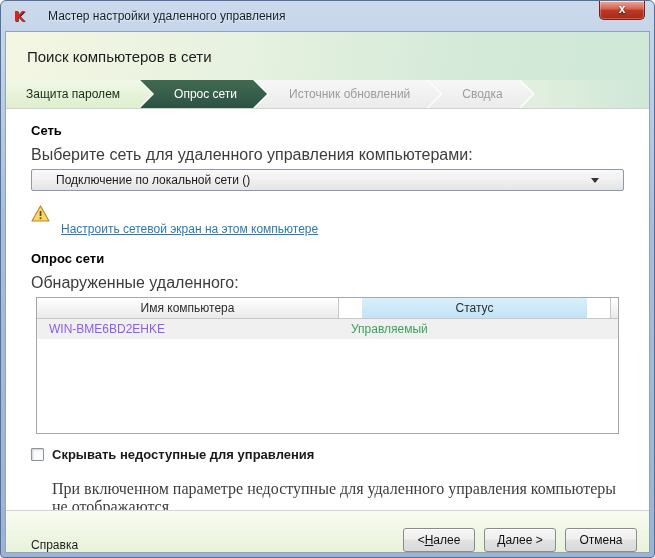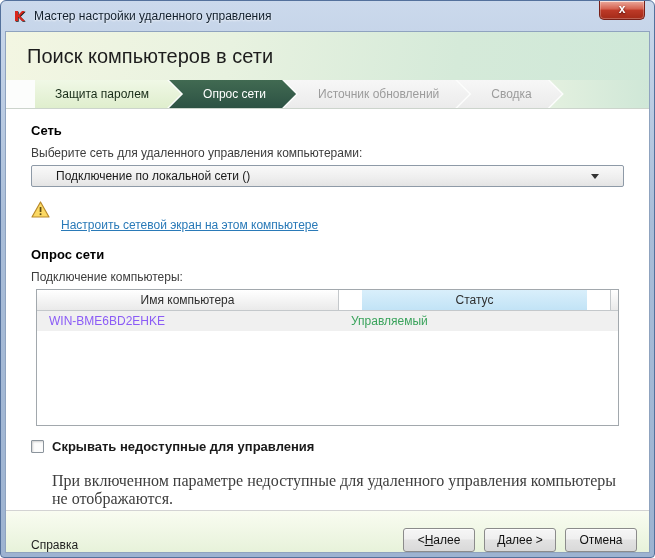--- a/index.html
+++ b/index.html
@@ -5,66 +5,66 @@
   * { margin:0; padding:0; box-sizing:border-box; }
   html,body { width:655px; height:558px; font-family:"Liberation Sans", sans-serif; }
 
   .window {
     position:relative; width:655px; height:558px;
     background:linear-gradient(#cbd9ec, #a9bdd8 40%, #9db3d1);
     border:1px solid #54719c; border-radius:6px 6px 4px 4px;
     overflow:hidden;
   }
   .titlebar {
-    height:30px; display:flex; align-items:center; padding:0 10px; gap:7px;
+    height:30px; display:flex; align-items:center; padding:0 10px; gap:21px;
   }
   .title { font-size:12px; color:#101e2c; text-shadow:0 1px 2px rgba(255,255,255,.8); }
   .app-icon { width:16px; height:16px; flex:0 0 16px; }
   .close-btn {
     position:absolute; top:0; right:9px; width:46px; height:19px;
     background:linear-gradient(#ecab9d, #d4604e 45%, #bd3a28 50%, #a32a18);
     border:1px solid #772018; border-top:none; border-radius:0 0 5px 5px;
     box-shadow:inset 0 1px 0 rgba(255,255,255,.55), inset 0 0 0 1px rgba(255,255,255,.25);
     color:#fff; font-size:12px; font-weight:bold; text-align:center; line-height:17px;
     text-shadow:0 1px 2px rgba(60,0,0,.8); cursor:pointer;
   }
   .panel {
     position:absolute; left:4px; right:4px; top:30px; bottom:4px;
     background:#fff; border:1px solid #8fa3bf;
     display:flex; flex-direction:column; overflow:hidden;
   }
 
   .header {
     height:48px; flex:0 0 48px; display:flex; align-items:center; padding:0 21px;
     background:linear-gradient(100deg, #f3f6e2 0%, #e8f2e0 35%, #d5ead9 70%, #cfe8d8 100%);
-    font-size:20px; color:#1d1d1d;
+    font-size:15px; color:#1d1d1d;
   }
 
   .tabbar {
     height:29px; flex:0 0 29px; display:flex; background:#fcfdfc;
     border-bottom:1px solid #ccd4cc;
   }
   .tab {
     display:flex; align-items:center; font-size:12px; white-space:nowrap;
     cursor:pointer;
   }
   .tab-first { padding:0 32px 0 20px;
     clip-path:polygon(0 0, calc(100% - 14px) 0, 100% 50%, calc(100% - 14px) 100%, 0 100%); }
   .tab-notched { margin-left:-12px; padding:0 30px 0 34px;
     clip-path:polygon(0 0, calc(100% - 14px) 0, 100% 50%, calc(100% - 14px) 100%, 0 100%, 14px 50%); }
-  .tab-done   { background:linear-gradient(#f0f8e6, #dfeecd); color:#172b17;margin-left:29px; }
+  .tab-done   { background:linear-gradient(#f0f8e6, #dfeecd); color:#172b17; }
   .tab-active { background:linear-gradient(#416a52, var(--tab_active_green, #2d5244)); color:#fff; }
   .tab-idle   { background:linear-gradient(#f7f7f7, #ebebeb); color:#9c9c9c; }
   .tab-filler { flex:1; margin-left:-12px;
     background:linear-gradient(to right, #e3f0df, #cfe7d7);
     clip-path:polygon(0 0, 100% 0, 100% 100%, 0 100%, 14px 50%); }
 
   .body { flex:1; padding:0 25px; overflow:hidden; }
   .section-title { font-size:13px; font-weight:bold; color:#000; margin-top:14px; }
-  .field-label { font-size:12px; color:#3d3d3d; margin-top:8px; }
+  .field-label { font-size:16px; color:#3d3d3d; margin-top:8px; }
 
   .combo {
     margin-top:5px; height:22px; display:flex; align-items:center;
     border:1px solid #8e9aa7; border-radius:2px; padding:0 24px;
     background:linear-gradient(#f9f9f9, #eee 60%, #e4e4e4);
     font-size:12px; color:#1a1a1a; cursor:pointer;
   }
   .combo-value { flex:1; }
   .combo-arrow { width:0; height:0; border-left:4px solid transparent;
     border-right:4px solid transparent; border-top:5px solid #333; }
@@ -163,21 +163,21 @@
           <rect x="8.7" y="6" width="1.7" height="5" fill="#5d4a12"></rect>
           <rect x="8.7" y="12.3" width="1.7" height="1.8" fill="#5d4a12"></rect>
         </svg>
         <div class="warn-body">
           <br>
           <span class="warn-link">Настроить сетевой экран на этом компьютере</span>
         </div>
       </div>
 
       <div class="section-title">Опрос сети</div>
-      <div class="field-label">Подключение компьютеры:</div>
+      <div class="field-label">Обнаруженные удаленного:</div>
 
       <div class="table">
         <div class="t-head">
           <div class="th th-name">Имя компьютера</div>
           <div class="th th-status">Статус</div>
           <div class="th th-spacer"></div>
         </div>
         <div class="t-row">
           <div class="td-name">WIN-BME6BD2EHKE</div>
           <div class="td-status">Управляемый</div>

